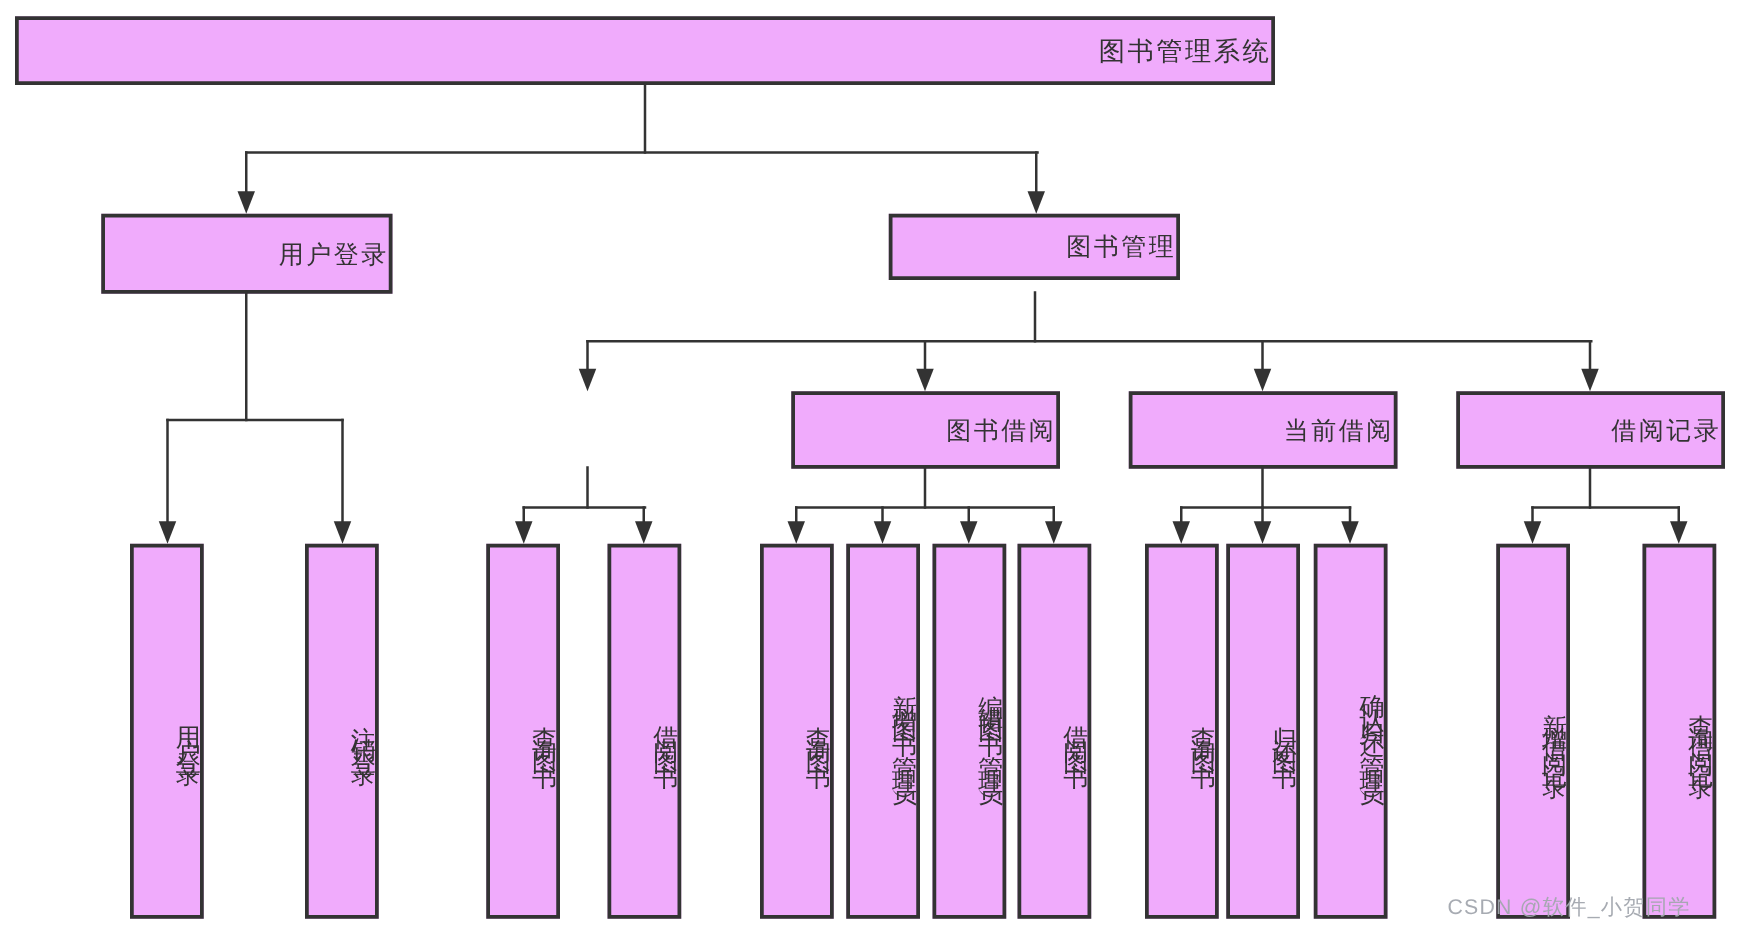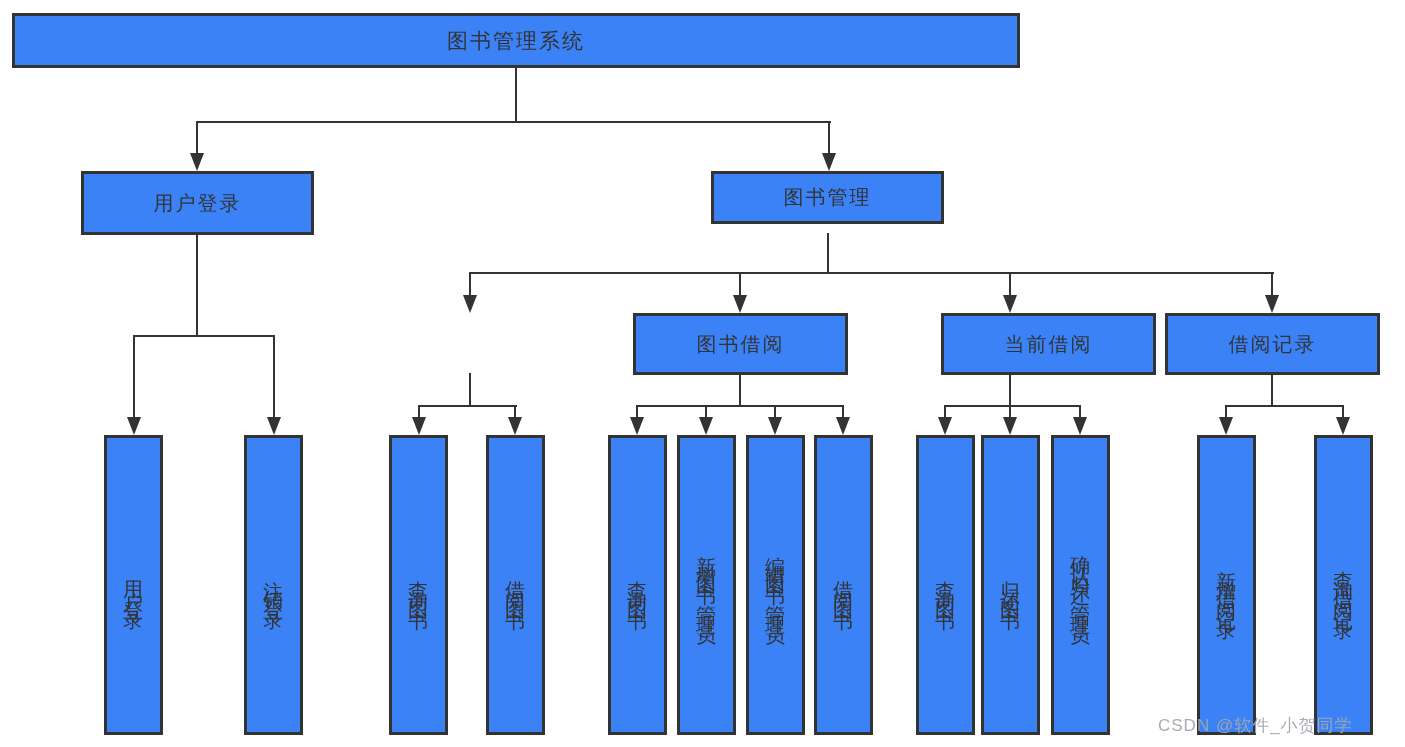--- a/index.html
+++ b/index.html
@@ -12,24 +12,24 @@
     width: 1405px;
     height: 747px;
     background: #ffffff;
     font-family: "Liberation Sans", "DejaVu Sans", sans-serif;
     overflow: hidden;
   }
   .box {
     position: absolute;
     box-sizing: border-box;
     border: 3px solid #333333;
-    background: #3b82f6;
+    background: #f0abfc;
     display: flex;
     align-items: center;
-    justify-content: center;
+    justify-content: flex-end;
     color: #333333;
   }
   .box.h span {
     font-size: 20px;
     letter-spacing: 2px;
     color: #333333;
     white-space: nowrap;
   }
   .box.root span {
     font-size: 21px;
@@ -85,21 +85,21 @@
   <div class="box h" style="left:81px; top:171px; width:233px; height:64px;">
     <span>用户登录</span>
   </div>
   <div class="box h" style="left:711px; top:171px; width:233px; height:53px;">
     <span>图书管理</span>
   </div>
 
   <div class="box h" style="left:633px; top:313px; width:215px; height:62px;">
     <span>图书借阅</span>
   </div>
-  <div class="box h" style="left:941px; top:313px; width:215px; height:62px;">
+  <div class="box h" style="left:903px; top:313px; width:215px; height:62px;">
     <span>当前借阅</span>
   </div>
   <div class="box h" style="left:1165px; top:313px; width:215px; height:62px;">
     <span>借阅记录</span>
   </div>
 
   <div class="box leaf" style="left:104px;">
     <span>用户登录</span>
   </div>
   <div class="box leaf" style="left:244px;">

